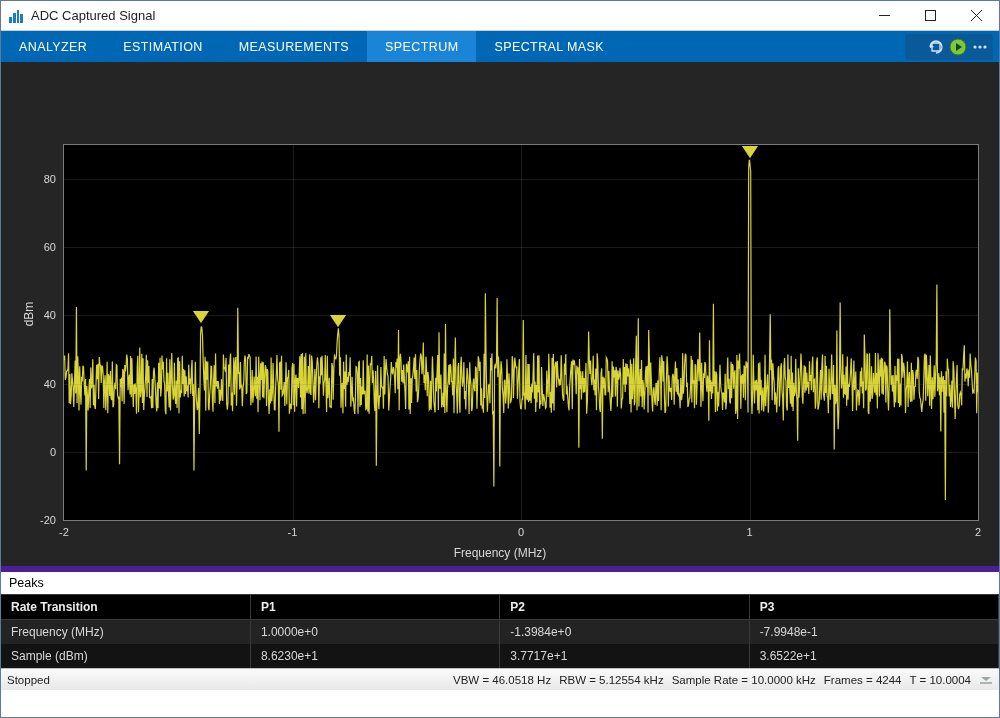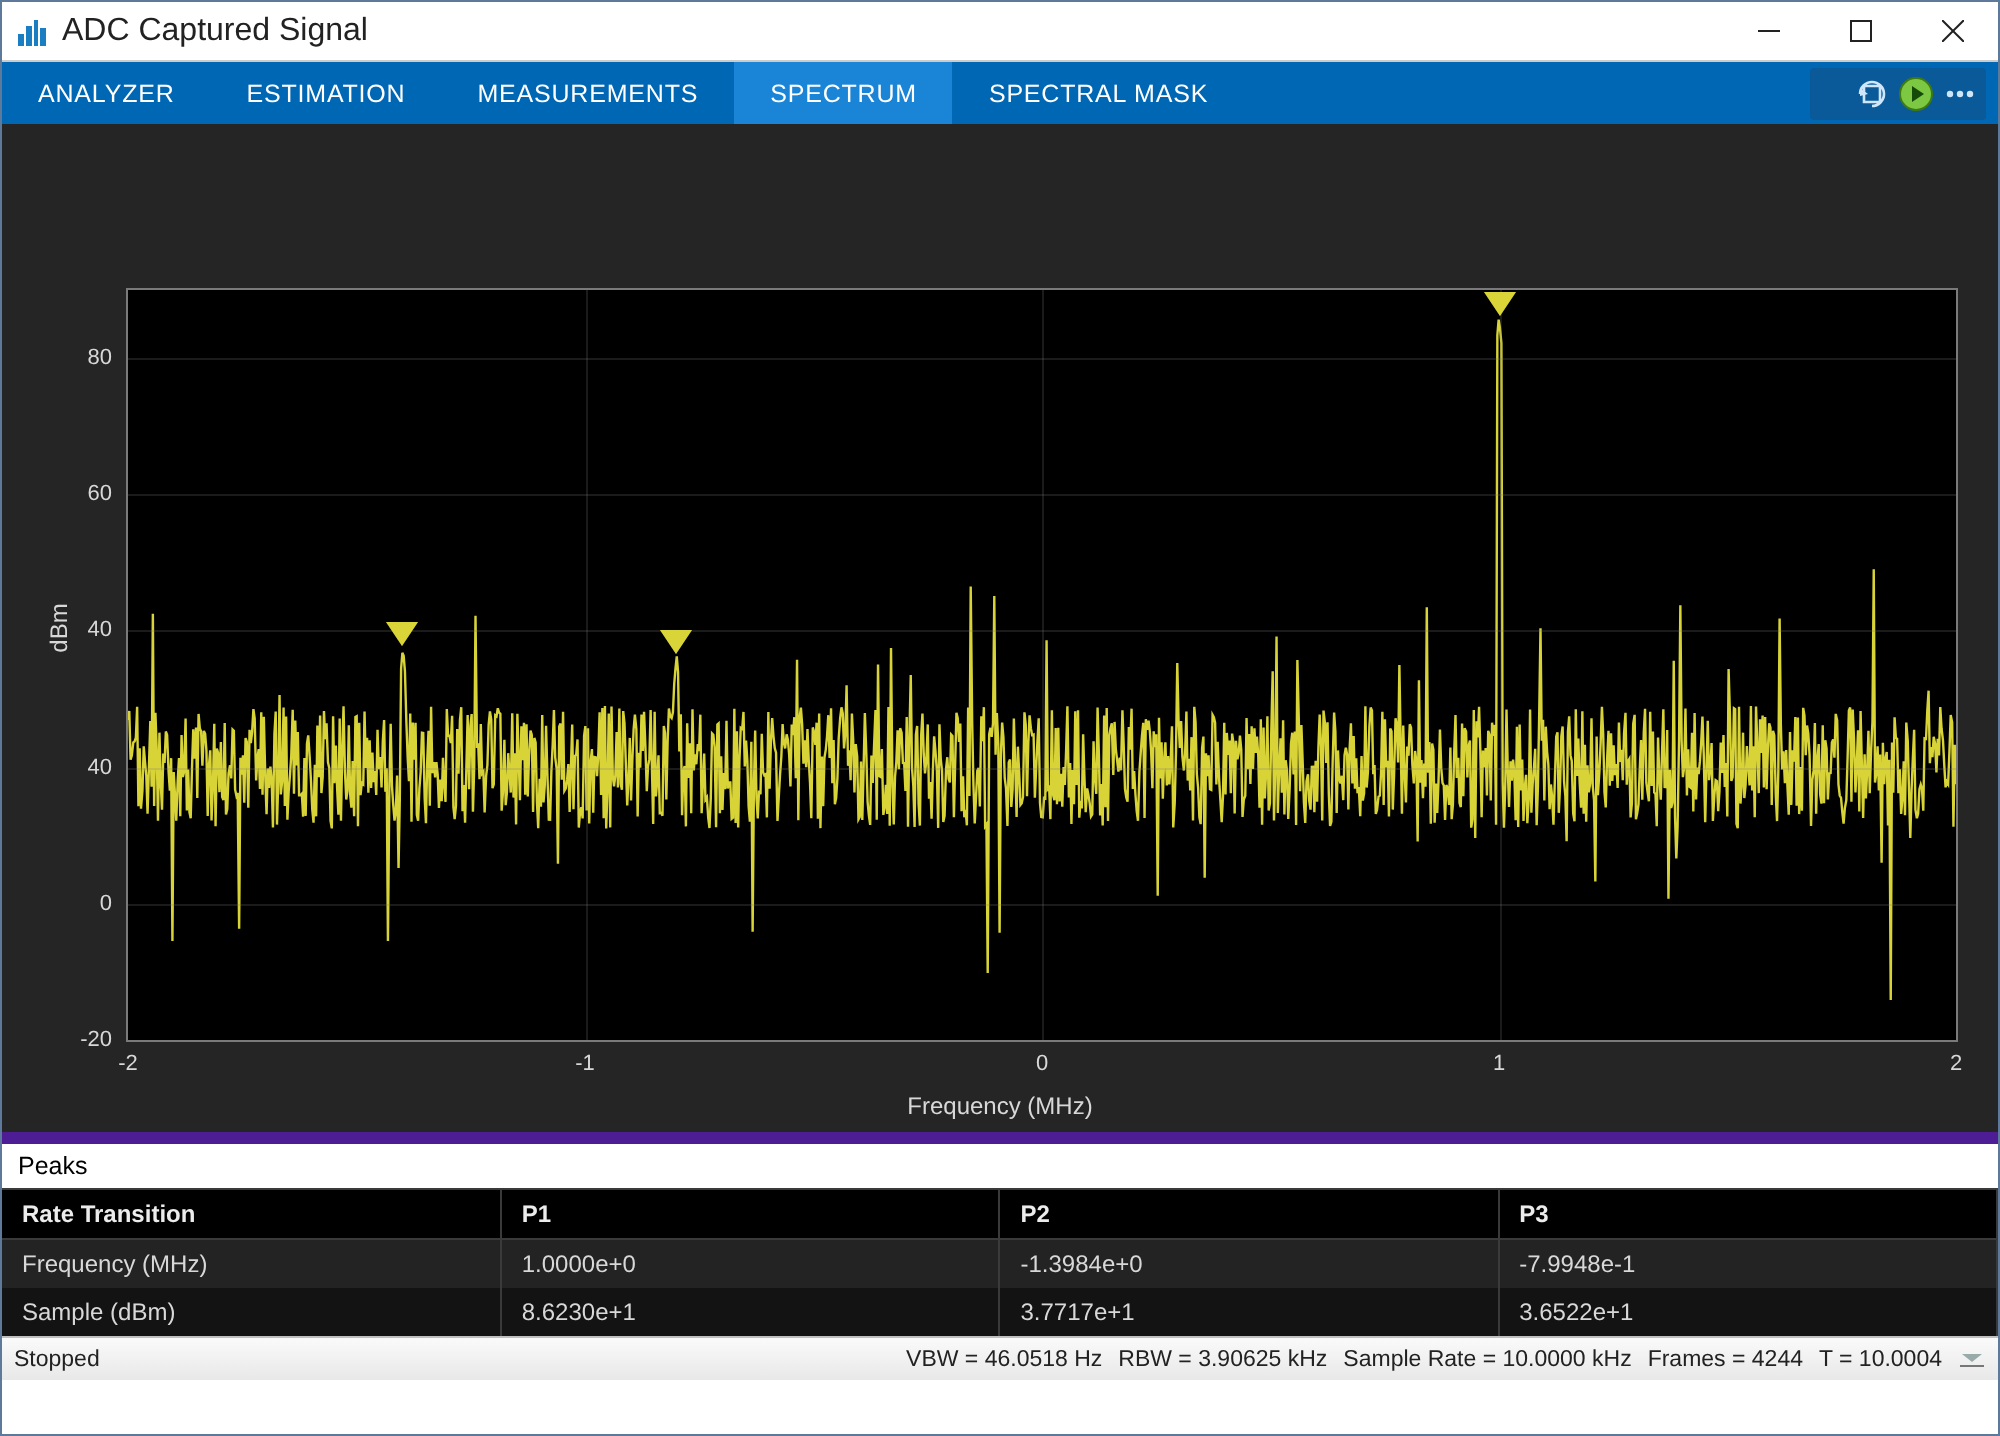--- a/index.html
+++ b/index.html
@@ -23,21 +23,21 @@
   }
   .titlebar .app-icon {
     width: 18px; height: 18px;
     display: flex; align-items: flex-end; gap: 1px;
     padding: 2px;
     border-radius: 2px;
   }
   .titlebar .app-icon span {
     width: 3px; background: #1a7fc2;
   }
-  .titlebar .title-text { margin-left: 6px; font-size: 16px; color: #222; }
+  .titlebar .title-text { margin-left: 6px; font-size: 13px; color: #222; }
   .win-controls { margin-left: auto; display: flex; height: 100%; }
   .win-btn {
     width: 46px; height: 100%;
     display: flex; align-items: center; justify-content: center;
     cursor: pointer;
   }
   .win-btn svg { width: 11px; height: 11px; }
 
   
   .ribbon {
@@ -323,21 +323,21 @@
         <td>3.6522e+1</td>
       </tr>
     </tbody>
   </table>
 </div>
 
 <div class="status-bar">
   <span>Stopped</span>
   <div class="spacer"></div>
   <span>VBW = 46.0518 Hz</span>
-  <span>RBW = 3.90625 kHz</span>
+  <span>RBW = 5.12554 kHz</span>
   <span>Sample Rate = 10.0000 kHz</span>
   <span>Frames = 4244</span>
   <span>T = 10.0004</span>
   <div class="trig-icon">
     <svg width="14" height="10" viewBox="0 0 14 10">
         <path d="M2 2 L7 6 L12 2" fill="#9aa"></path>
         <line x1="1" y1="8" x2="13" y2="8" stroke="#777"></line>
       </svg>
   </div>
 </div>

